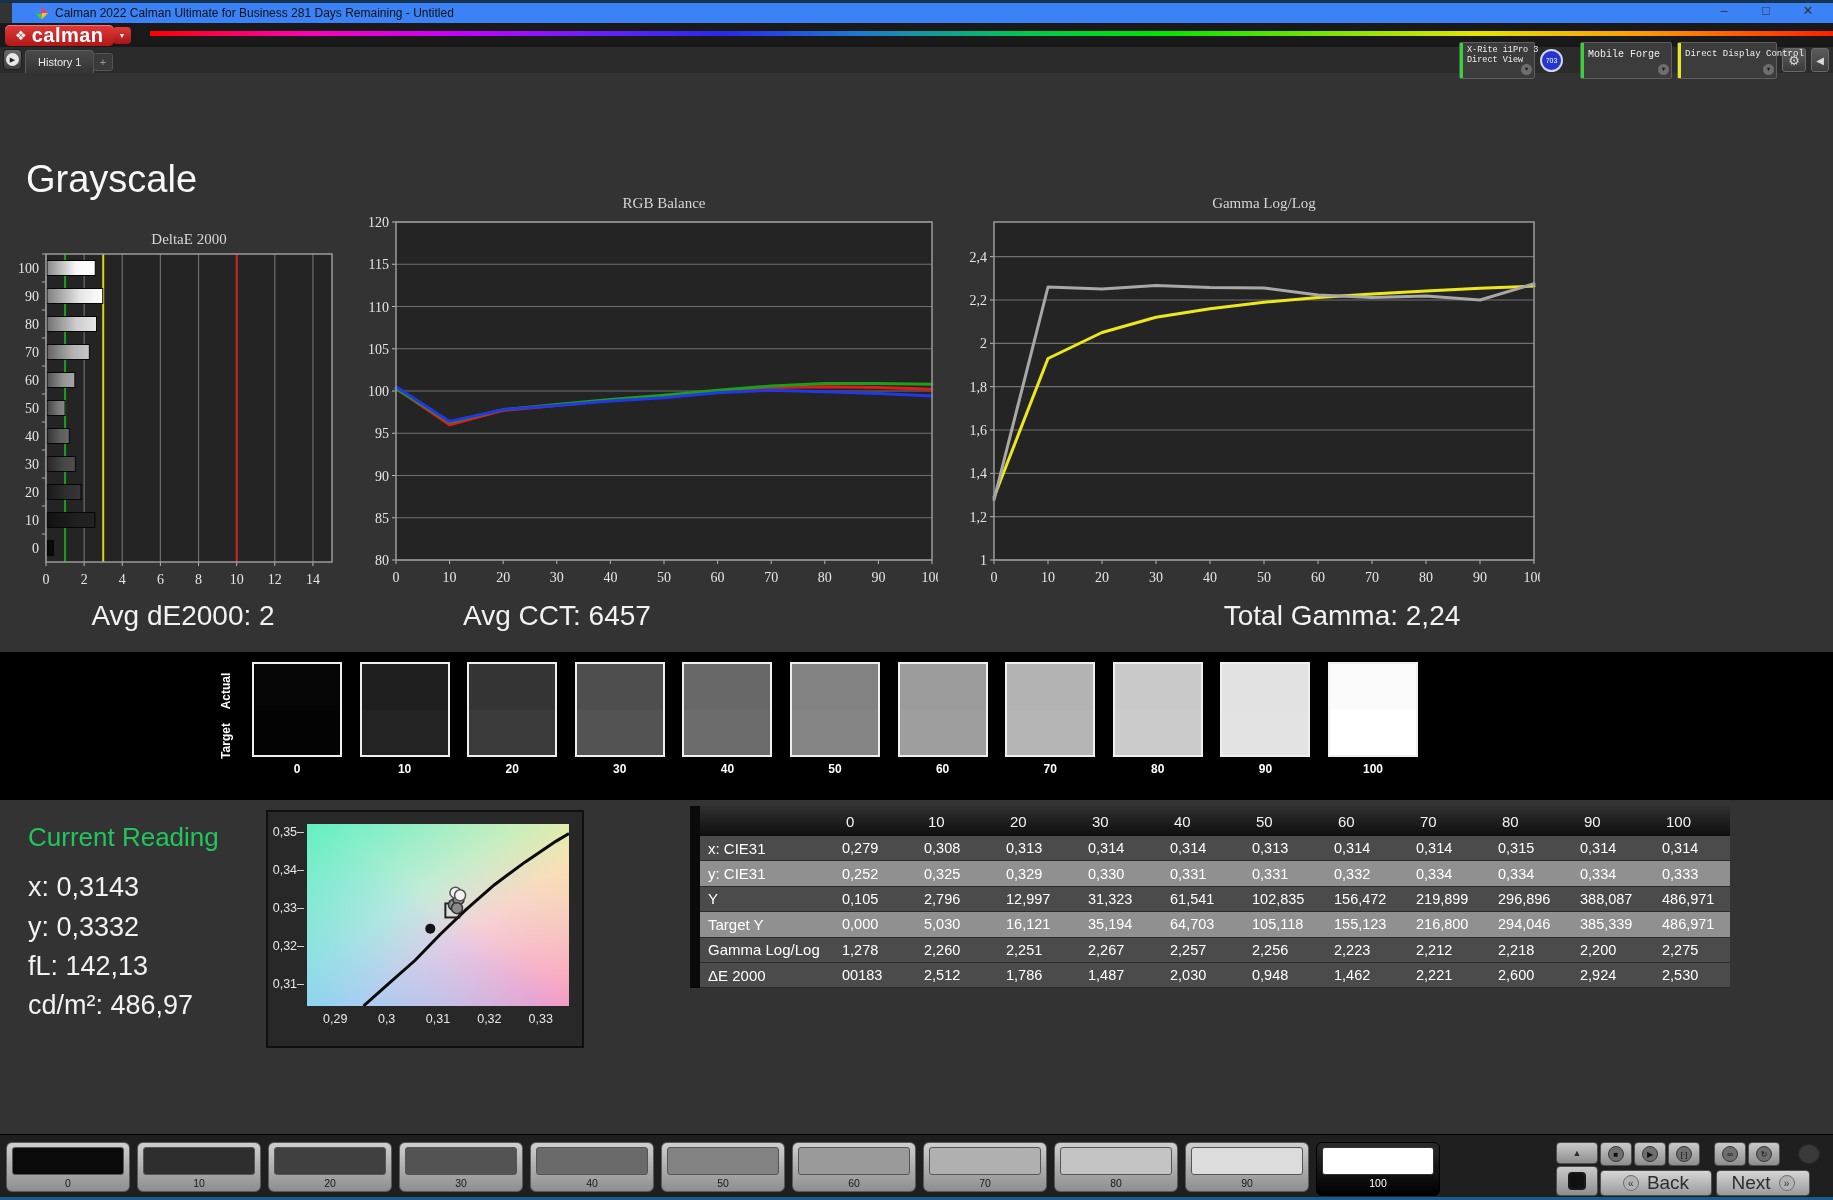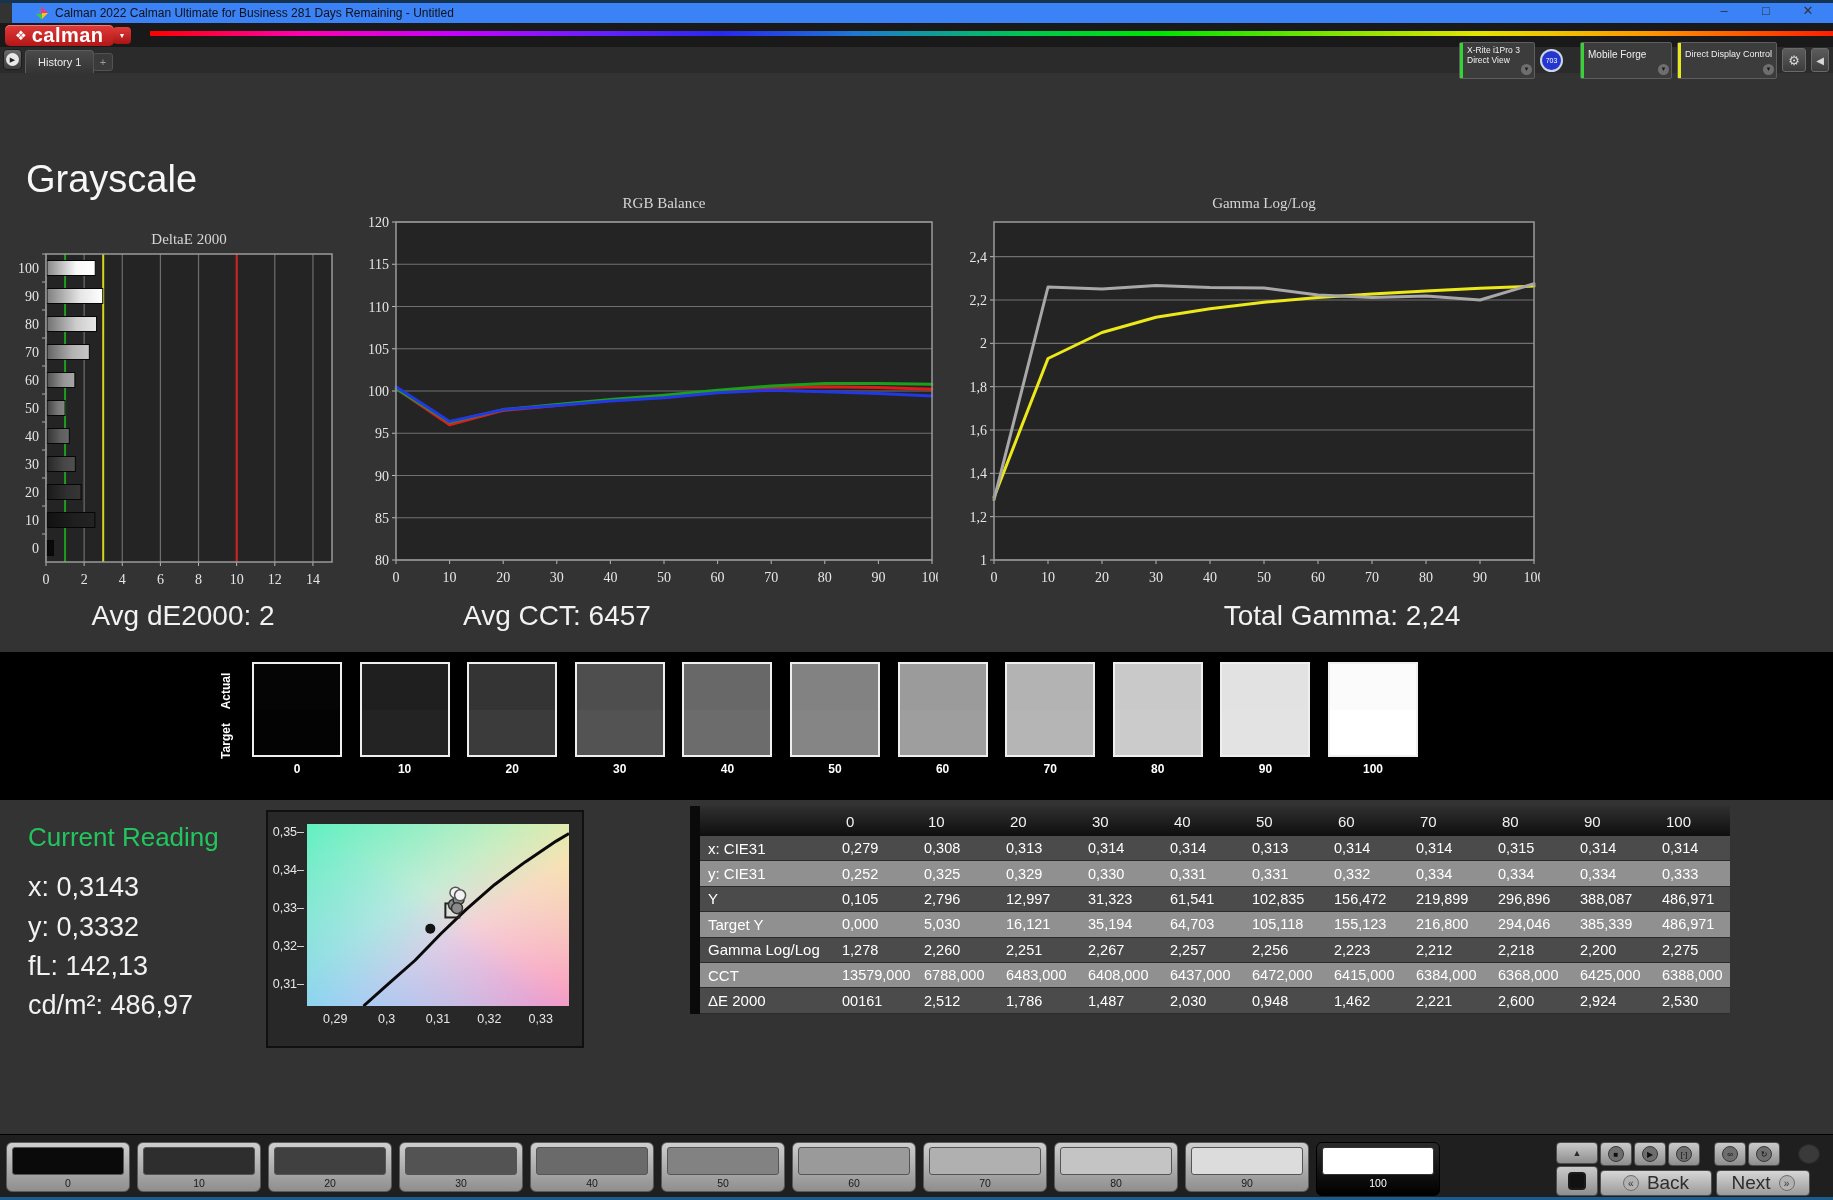--- a/index.html
+++ b/index.html
@@ -22,21 +22,21 @@
   .logo-drop{position:absolute;left:113px;top:4px;width:18px;height:17px;border-radius:4px;background:linear-gradient(#e23a3a,#a81414);display:flex;align-items:center;justify-content:center;color:#fff;font-size:7px;}
   .spectrum{position:absolute;left:150px;right:0;top:8px;height:5px;background:linear-gradient(90deg,#ff0000 0%,#ff00b0 9%,#c800ff 18%,#6420ff 27%,#2828f0 34%,#1e78d2 42%,#00c850 52%,#00e400 60%,#7ce400 70%,#e4e400 79%,#ff9600 89%,#ff1e00 100%);}
 
   
   .toolbar{position:absolute;left:0;top:47px;width:100%;height:26px;background:#2b2b2b;}
   .nav-play{position:absolute;left:3px;top:2px;width:19px;height:21px;border-radius:4px;background:linear-gradient(#6a6a6a,#3e3e3e);border:1px solid #1c1c1c;display:flex;align-items:center;justify-content:center;}
   .nav-play .c{width:13px;height:13px;border-radius:50%;background:#e8e8e8;color:#222;font-size:7px;display:flex;align-items:center;justify-content:center;}
   .tab{position:absolute;left:25px;top:3px;height:23px;padding:0 12px;background:linear-gradient(#4a4a4a,#343434);border:1px solid #5c5c5c;border-bottom:none;border-radius:4px 4px 0 0;color:#ececec;font-size:11px;display:flex;align-items:center;}
   .tab-add{position:absolute;left:93px;top:6px;width:20px;height:18px;background:#3a3a3a;border:1px solid #525252;border-radius:3px;color:#9a9a9a;font-size:11px;display:flex;align-items:center;justify-content:center;}
   .tb-right{position:absolute;right:4px;top:1px;height:24px;display:flex;gap:5px;align-items:center;}
-  .dev-box{position:relative;height:37px;background:#3c3c3c;border:1px solid #5e5e5e;border-radius:2px;color:#f0f0f0;padding:2px 14px 2px 7px;}
+  .dev-box{position:relative;height:37px;background:#3c3c3c;border:1px solid #5e5e5e;border-radius:2px;color:#f0f0f0;padding:2px 14px 2px 7px;font-family:Liberation Mono, monospace;}
   .dev-box .bar{position:absolute;left:0;top:0;bottom:0;width:3px;}
   .dev-box .chev{position:absolute;right:2px;bottom:3px;width:11px;height:11px;border-radius:50%;background:#6e6e6e;color:#1a1a1a;font-size:6px;display:flex;align-items:center;justify-content:center;}
   .dev-line{font-size:8.5px;line-height:10px;white-space:nowrap;}
   .badge{width:23px;height:23px;border-radius:50%;background:#2436cf;border:2px solid #cdd5ea;color:#fff;font-size:7px;display:flex;align-items:center;justify-content:center;}
   .sq-btn{width:24px;height:24px;border-radius:3px;background:linear-gradient(#5c5c5c,#3c3c3c);border:1px solid #6a6a6a;color:#d8d8d8;font-size:13px;display:flex;align-items:center;justify-content:center;}
   .sq-btn.narrow{width:18px;font-size:10px;}
 
   
   .page-title{position:absolute;left:26px;top:158px;font-size:38px;font-weight:300;color:#f7f7f7;}
   .chart{position:absolute;font-family:Liberation Serif, serif;}
@@ -562,37 +562,23 @@
         <div class="t-cell">2,251</div>
         <div class="t-cell">2,267</div>
         <div class="t-cell">2,257</div>
         <div class="t-cell">2,256</div>
         <div class="t-cell">2,223</div>
         <div class="t-cell">2,212</div>
         <div class="t-cell">2,218</div>
         <div class="t-cell">2,200</div>
         <div class="t-cell">2,275</div>
       </div>
-      <div class="t-row light">
-        <div class="t-lab">CCT</div>
-        <div class="t-cell">13579,000</div>
-        <div class="t-cell">6788,000</div>
-        <div class="t-cell">6483,000</div>
-        <div class="t-cell">6408,000</div>
-        <div class="t-cell">6437,000</div>
-        <div class="t-cell">6472,000</div>
-        <div class="t-cell">6415,000</div>
-        <div class="t-cell">6384,000</div>
-        <div class="t-cell">6368,000</div>
-        <div class="t-cell">6425,000</div>
-        <div class="t-cell">6388,000</div>
-      </div>
       <div class="t-row dark">
         <div class="t-lab">ΔE 2000</div>
-        <div class="t-cell">00161</div>
+        <div class="t-cell">00183</div>
         <div class="t-cell">2,512</div>
         <div class="t-cell">1,786</div>
         <div class="t-cell">1,487</div>
         <div class="t-cell">2,030</div>
         <div class="t-cell">0,948</div>
         <div class="t-cell">1,462</div>
         <div class="t-cell">2,221</div>
         <div class="t-cell">2,600</div>
         <div class="t-cell">2,924</div>
         <div class="t-cell">2,530</div>

